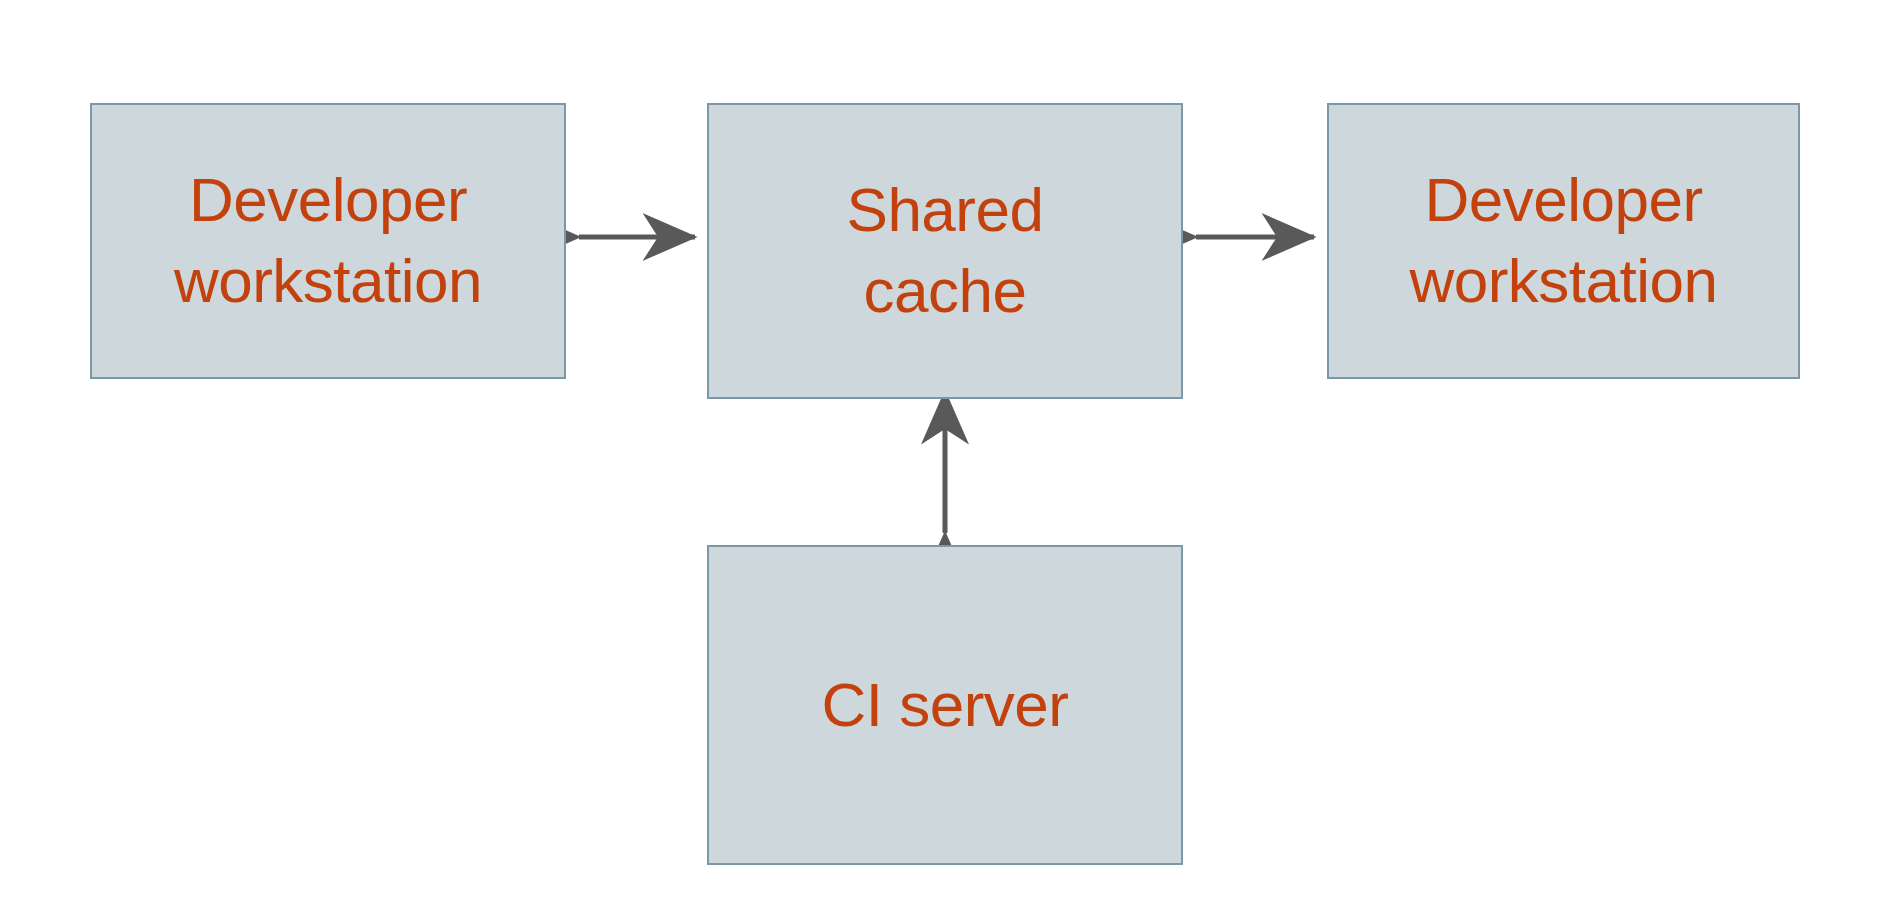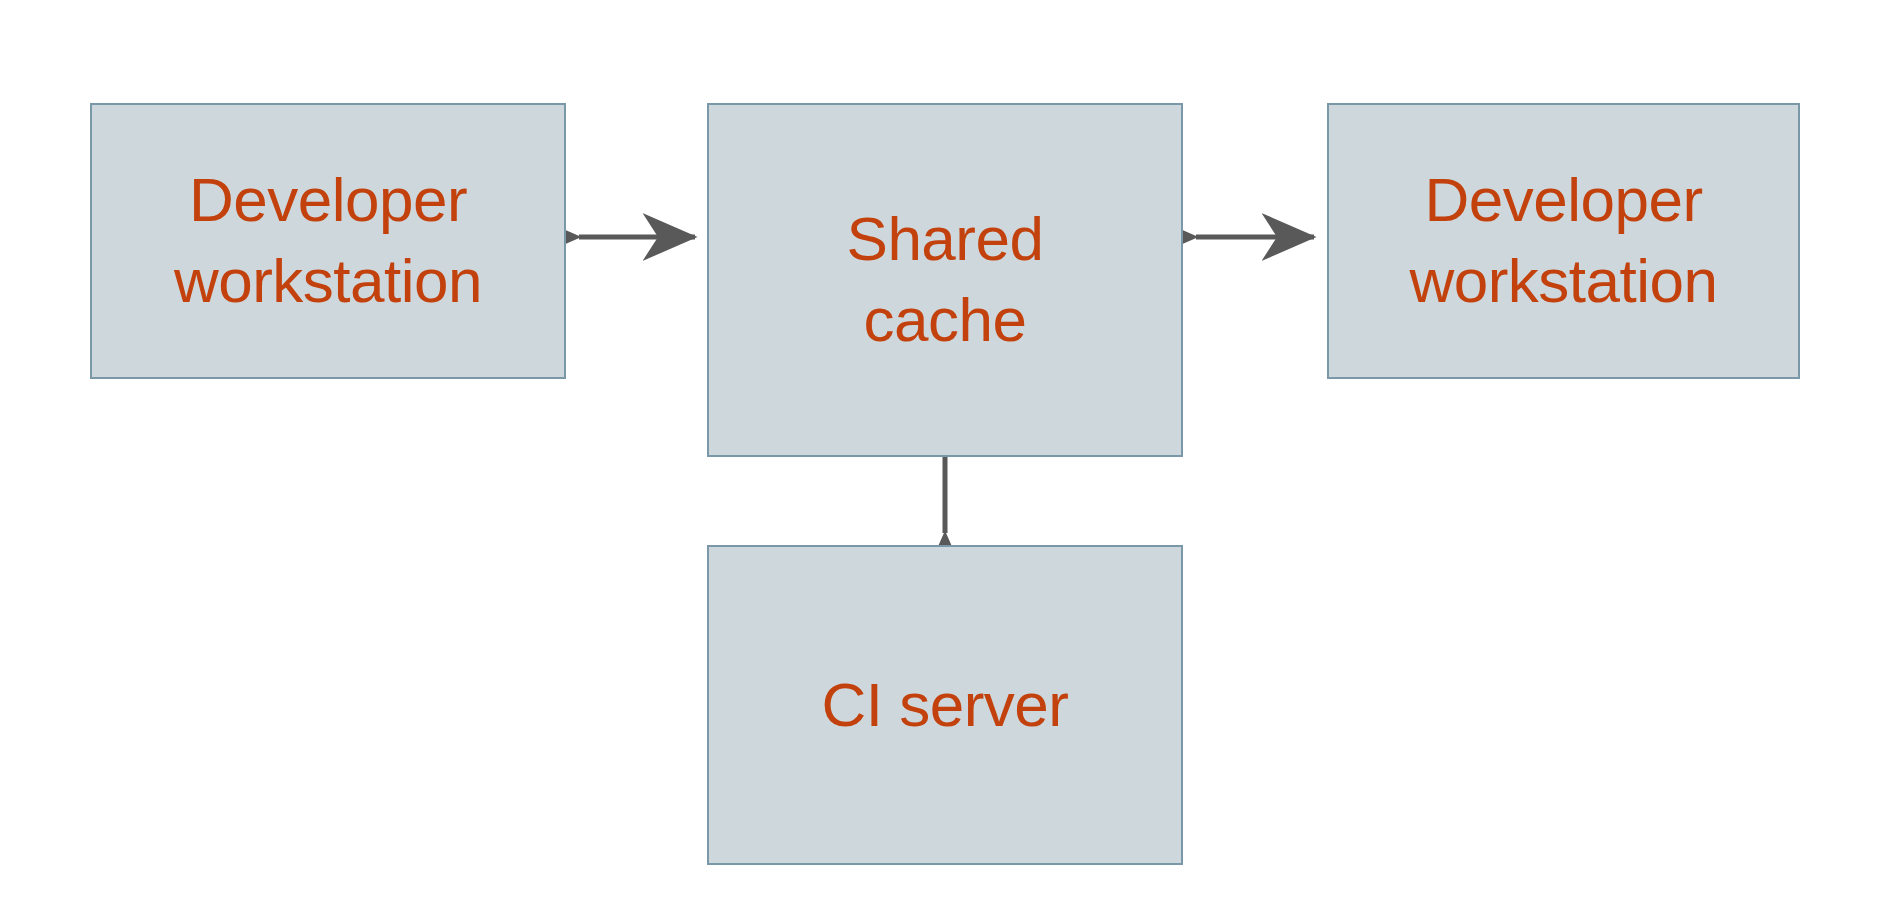--- a/index.html
+++ b/index.html
@@ -32,21 +32,21 @@
     color: #c2410c;
     font-family: Liberation Sans, sans-serif;
     font-size: 62px;
     line-height: 1.30;
     font-weight: 400;
     letter-spacing: -0.5px;
     white-space: pre-line;
     padding: 0 6px;
   }
   .node-dev-left   { left: 90px;   top: 103px; width: 476px; height: 276px; }
-  .node-cache      { left: 707px;  top: 103px; width: 476px; height: 354px; }
+  .node-cache      { left: 707px;  top: 103px; width: 476px; height: 296px; }
   .node-dev-right  { left: 1327px; top: 103px; width: 473px; height: 276px; }
   .node-ci         { left: 707px;  top: 545px; width: 476px; height: 320px; }
 
   .edge-layer {
     position: absolute;
     left: 0;
     top: 0;
     width: 1900px;
     height: 922px;
     pointer-events: none;

